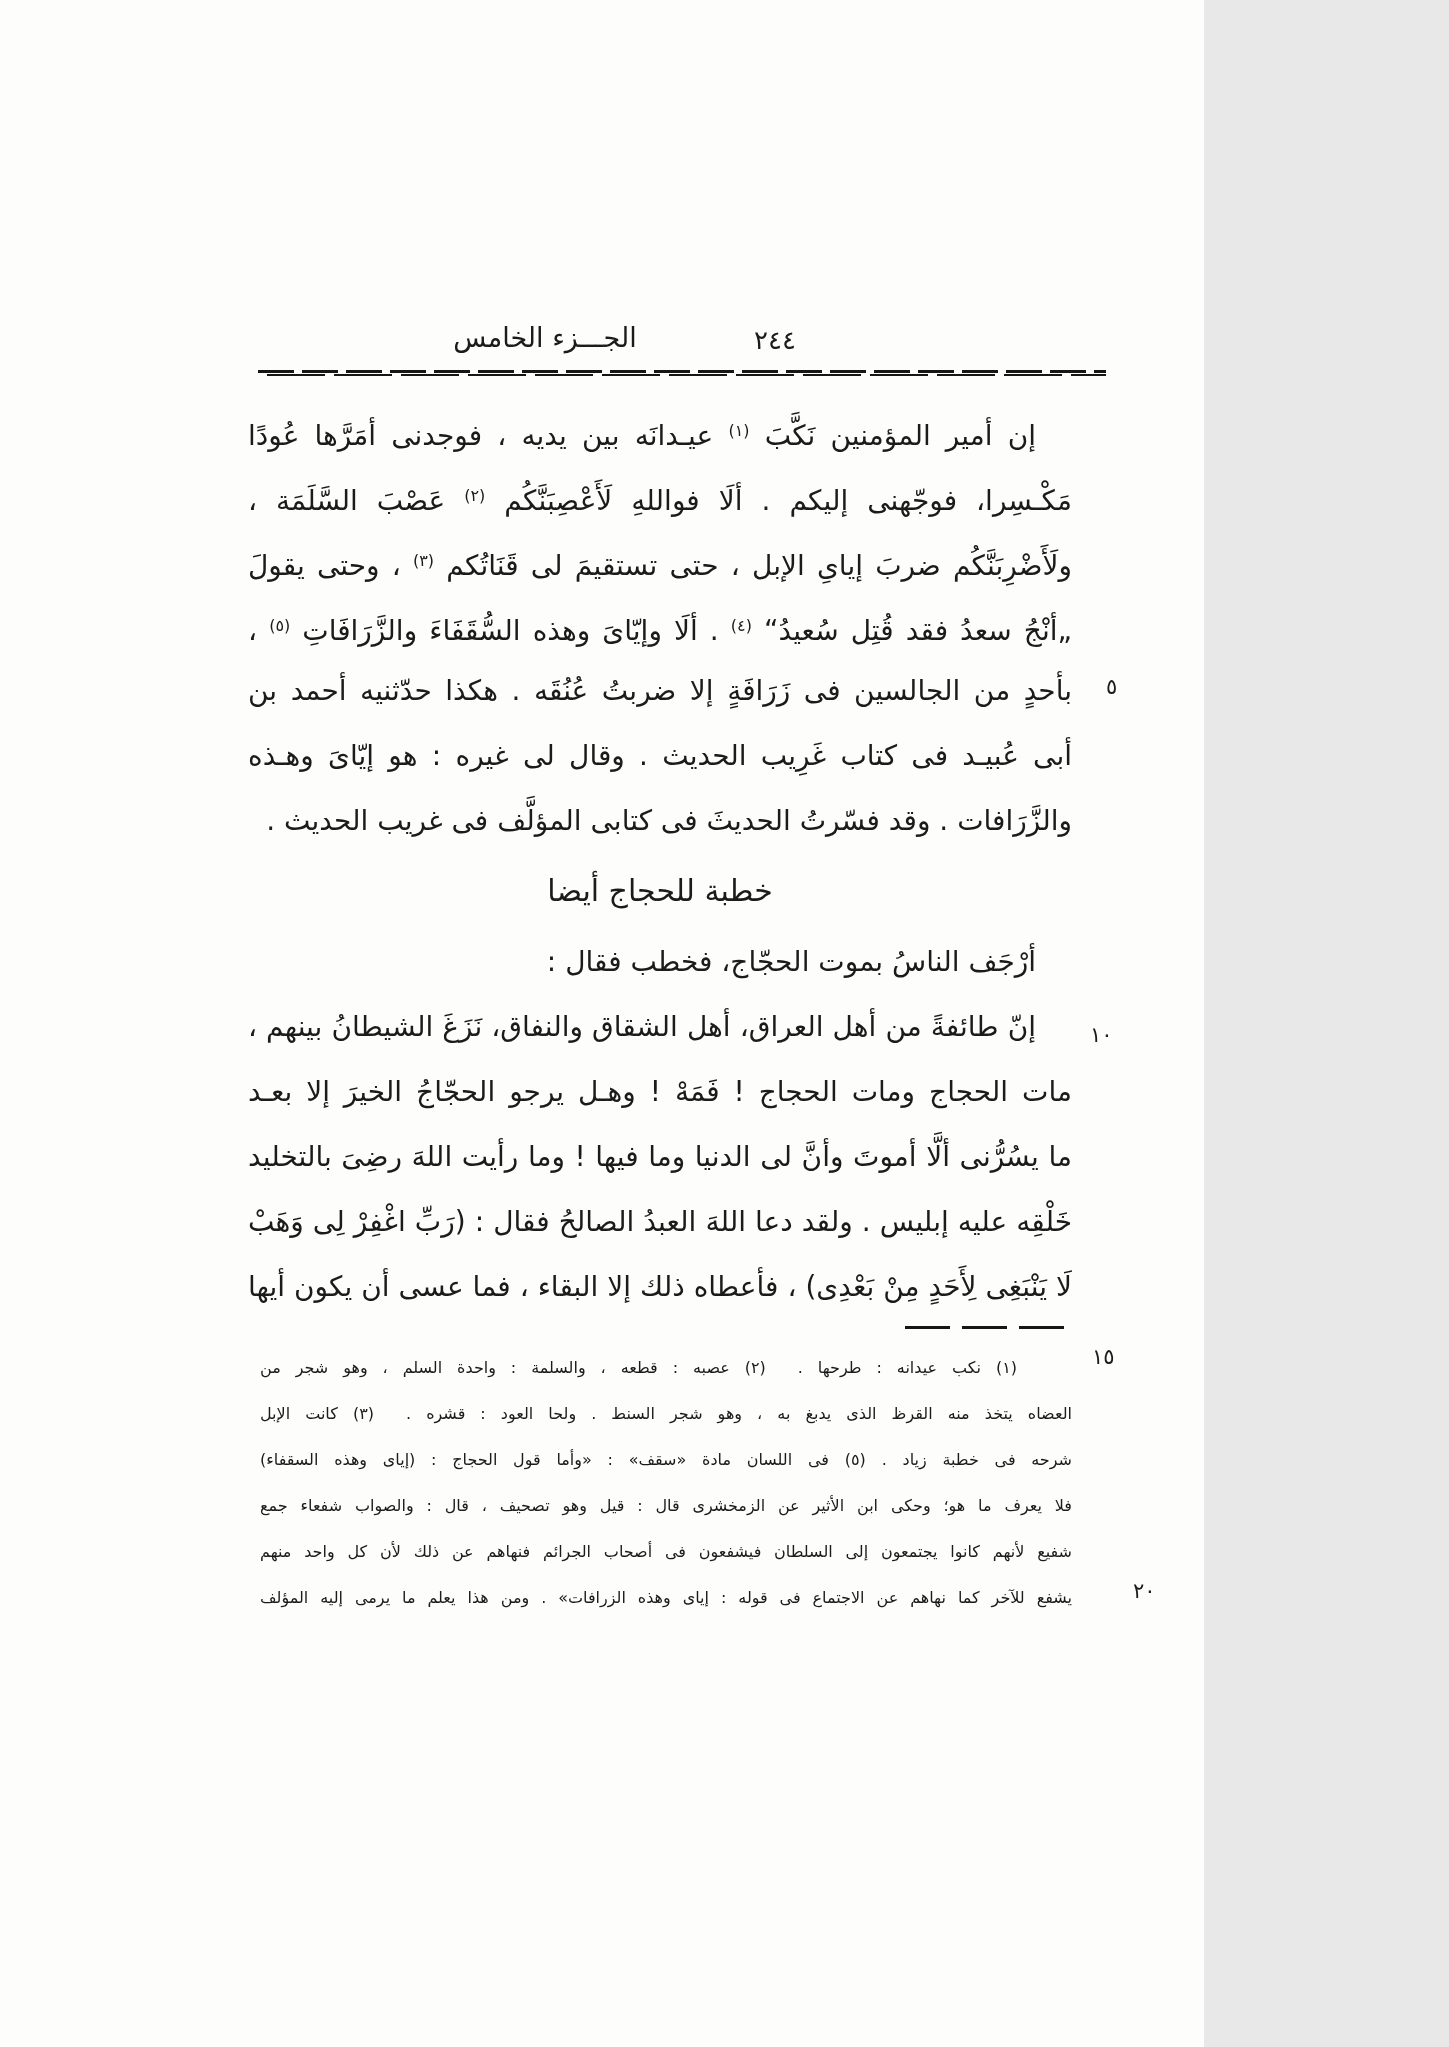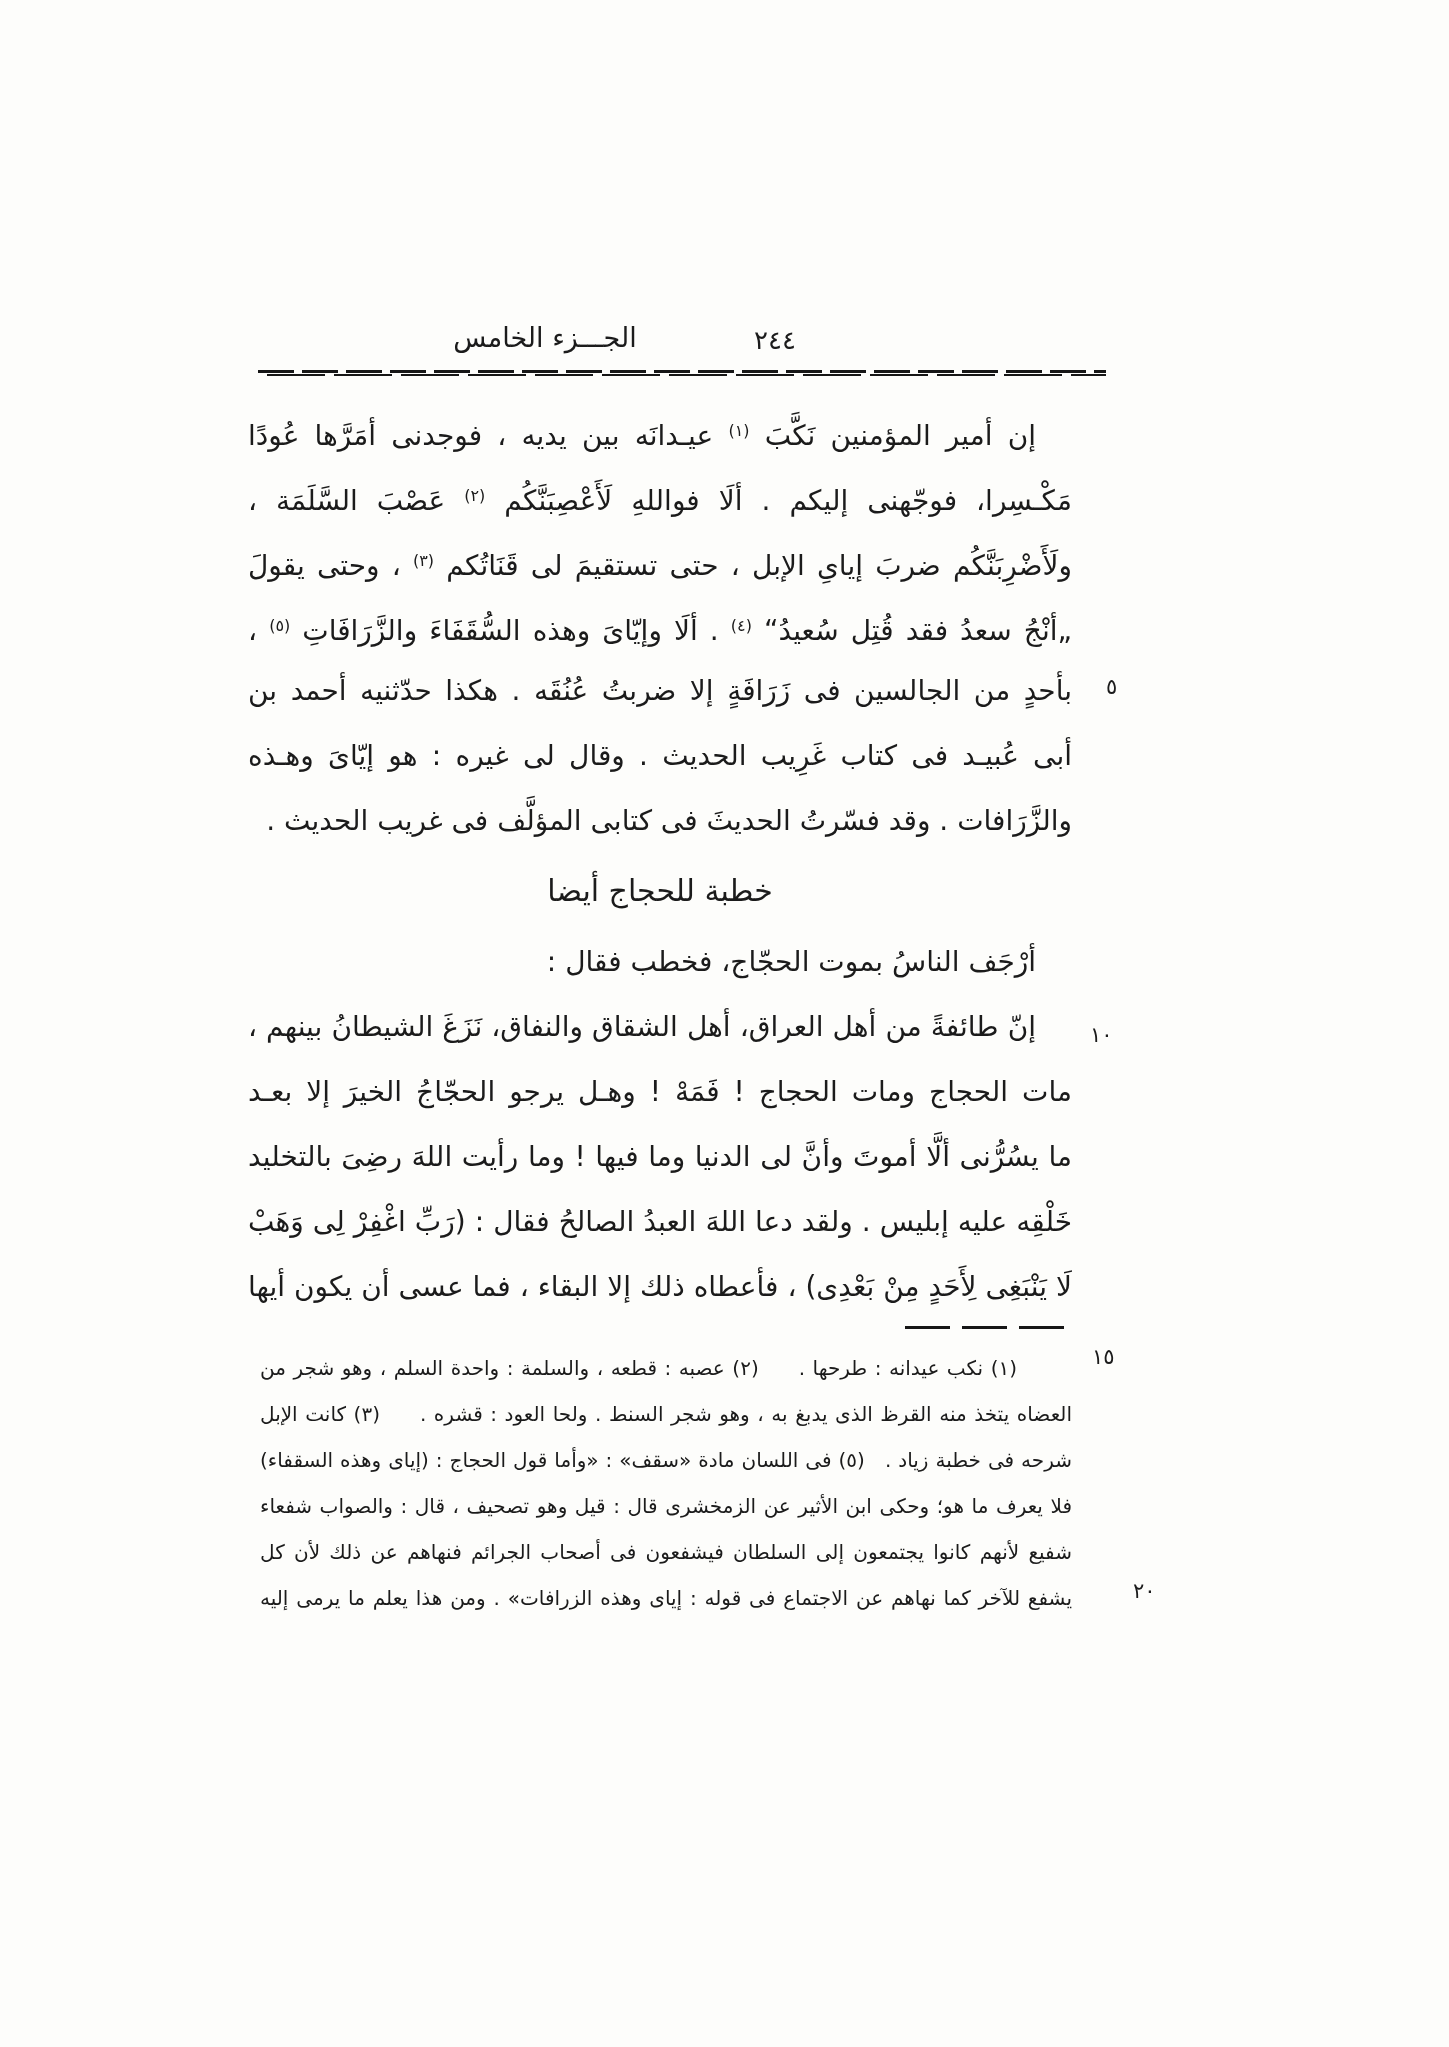--- a/index.html
+++ b/index.html
@@ -1,18 +1,18 @@
 <!DOCTYPE html>
 <html lang="ar"><head>
 <meta charset="utf-8">
 <style>
   html,body{margin:0;padding:0;background:#e8e8e8;}
   .page{
     position:relative;
-    width:1449px;height:2047px;
+    width:1204px;height:2047px;
     background:#fdfdfb;
     font-family:"DejaVu Sans",sans-serif;
     color:#1b1b1b;
     direction:rtl;
     overflow:hidden;
   }
   
   .hdr-title{
     position:absolute;top:316px;left:545px;transform:translateX(-50%);
     font-size:27px;line-height:44px;white-space:nowrap;
@@ -44,21 +44,21 @@
   }
   
   .fn-sep{
     position:absolute;top:1326px;left:905px;width:167px;height:3px;
     background:repeating-linear-gradient(90deg,#161616 0 45px,rgba(22,22,22,0) 45px 57px);
   }
   .fn-block{
     position:absolute;left:248px;top:1345px;width:824px;
   }
   .fn-line{
-    height:46px;line-height:46px;font-size:20px;overflow:hidden;
+    height:46px;line-height:46px;font-size:16px;overflow:hidden;
     text-align:justify;text-align-last:justify;margin-left:12px;
   }
   .fn-line.align-right{text-align:right;text-align-last:auto;}
   .fn-indent{text-indent:55px;}
   .fn-indent-lg{text-indent:60px;}
   
   .margin-num{
     position:absolute;font-size:21px;line-height:30px;letter-spacing:2px;
   }
   .mn-5 {top:672px;left:1106px;}

